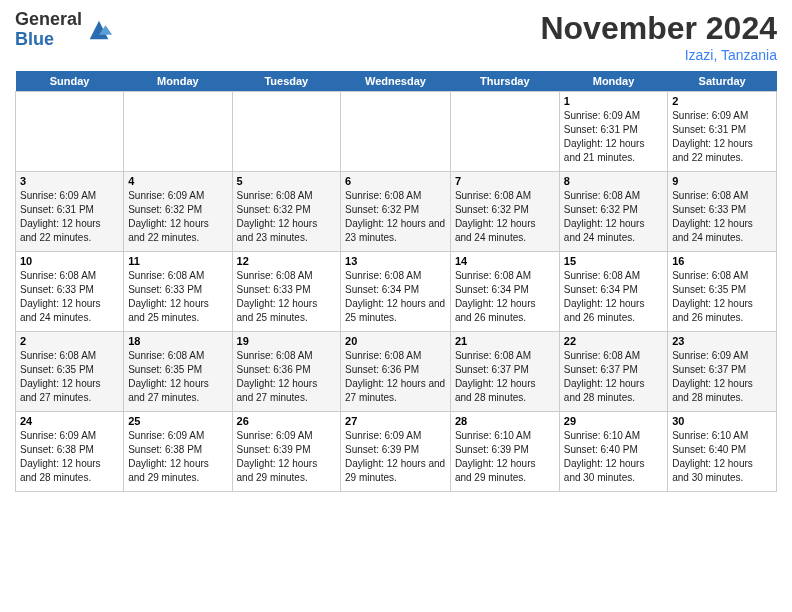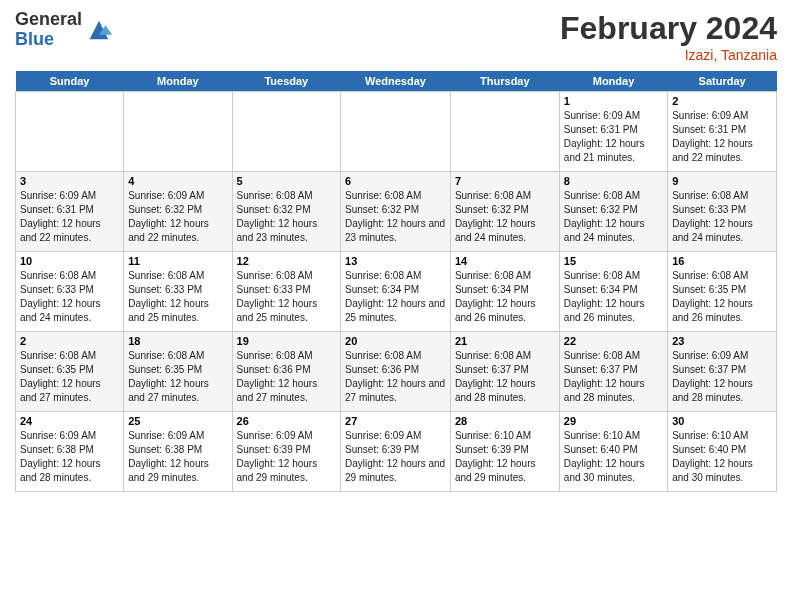--- a/index.html
+++ b/index.html
@@ -41,21 +41,21 @@
     .title-block {
       text-align: right;
     }
     .month-title {
       font-size: 32px;
       font-weight: bold;
       color: #333;
     }
     .location {
       font-size: 14px;
-      color: #c2410c;
+      color: #3b82f6;
     }
     .calendar {
       width: 100%;
       border-collapse: collapse;
       font-size: 9.5px;
     }
     .calendar th {
       background: #2b6cb0;
       color: #fff;
       text-align: center;
@@ -102,21 +102,21 @@
           <span class="logo-general">General</span><br>
           <span class="logo-blue">Blue</span>
         </div>
       </div>
       <svg class="logo-icon" viewBox="0 0 30 30">
         <polygon points="5,25 15,5 25,25" fill="#2b6cb0"></polygon>
         <polygon points="15,20 22,10 29,20" fill="#5a9fd4"></polygon>
       </svg>
     </div>
     <div class="title-block">
-      <div class="month-title">February 2024</div>
+      <div class="month-title">November 2024</div>
       <div class="location">Izazi, Tanzania</div>
     </div>
   </div>
 
   <table class="calendar">
     <thead>
       <tr>
         <th>Sunday</th>
         <th>Monday</th>
         <th>Tuesday</th>

